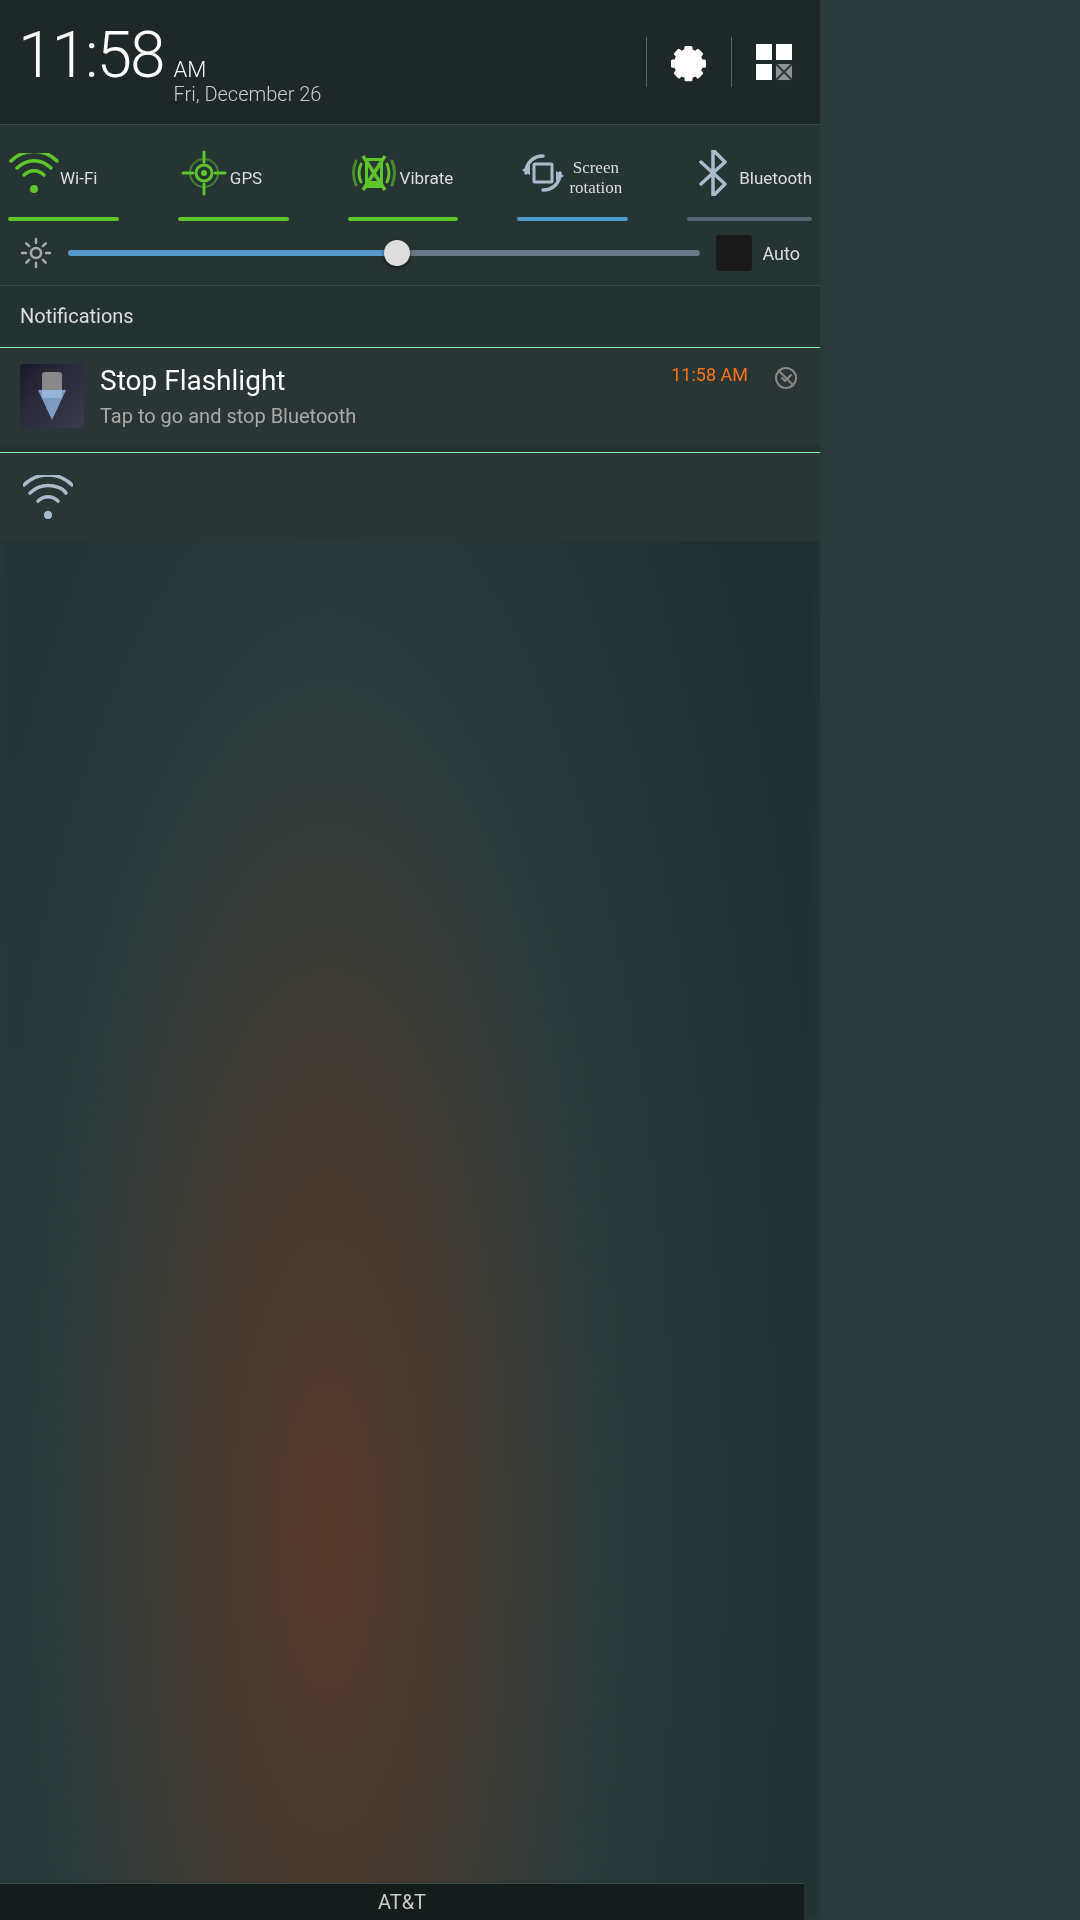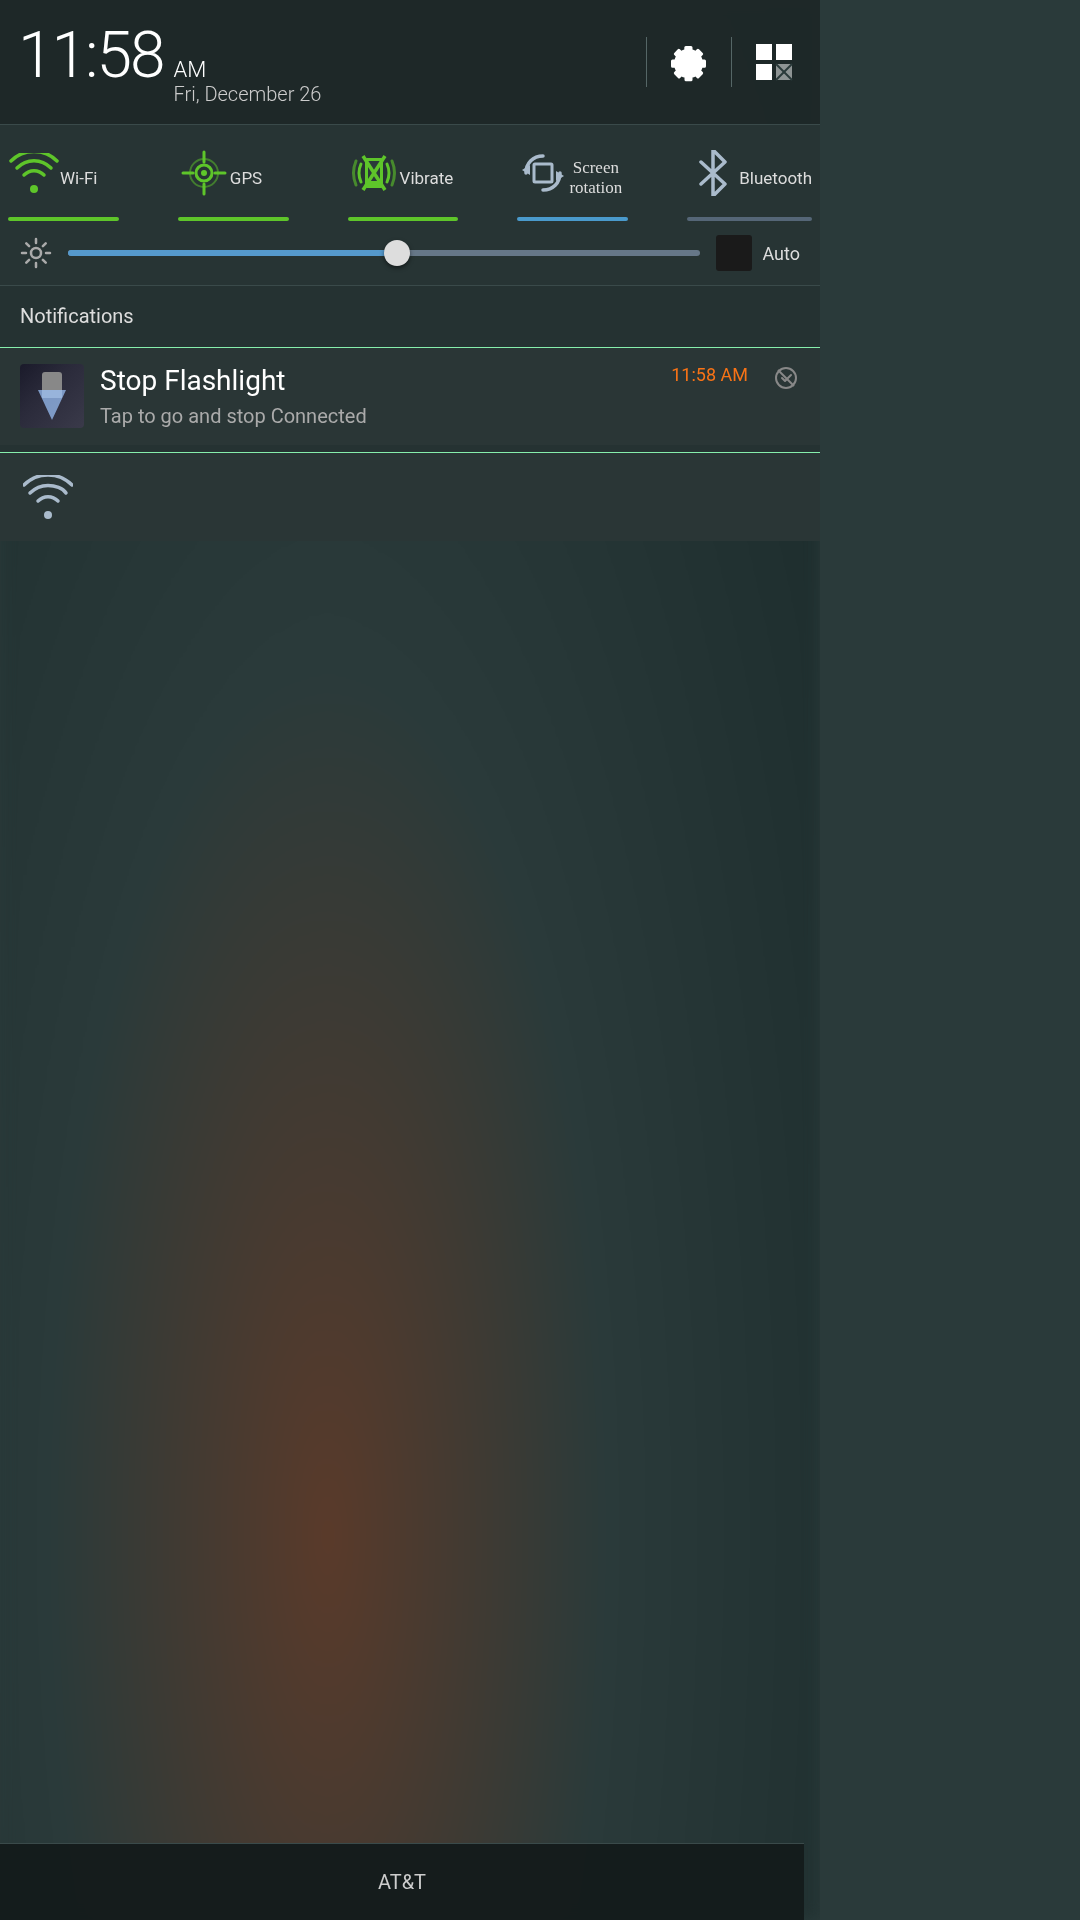--- a/index.html
+++ b/index.html
@@ -311,21 +311,21 @@
       justify-content: center;
     }
 
     
     .carrier-bar {
       position: absolute;
       bottom: 0;
       left: 0;
       right: 16px;
       background: rgba(20, 28, 28, 0.98);
-      padding: 26px;
+      padding: 6px;
       text-align: center;
       font-size: 20px;
       color: #cccccc;
       border-top: 1px solid #3a4a4a;
     }
 
     
     svg { display: block; }
   </style>
 </head>
@@ -465,21 +465,21 @@
   <div class="notification-item">
     <div class="notif-icon flashlight-icon-img">
       <div class="flashlight-body"></div>
       <div class="flashlight-beam"></div>
     </div>
     <div class="notif-content">
       <div class="notif-title-row">
         <span class="notif-title">Stop Flashlight</span>
         <span class="notif-time">11:58 AM</span>
       </div>
-      <div class="notif-body">Tap to go and stop Connected</div>
+      <div class="notif-body">Tap to go and stop Bluetooth</div>
     </div>
     <div style="margin-left:8px; color:#888; font-size:22px;">
       <svg width="28" height="28" viewBox="0 0 28 28" fill="none">
         <circle cx="14" cy="14" r="10" stroke="#888" stroke-width="2" fill="none"></circle>
         <path d="M10 14l3 3 6-6" stroke="#888" stroke-width="2" fill="none" stroke-linecap="round" stroke-linejoin="round"></path>
         <line x1="6" y1="6" x2="22" y2="22" stroke="#888" stroke-width="2"></line>
       </svg>
     </div>
   </div>
 

